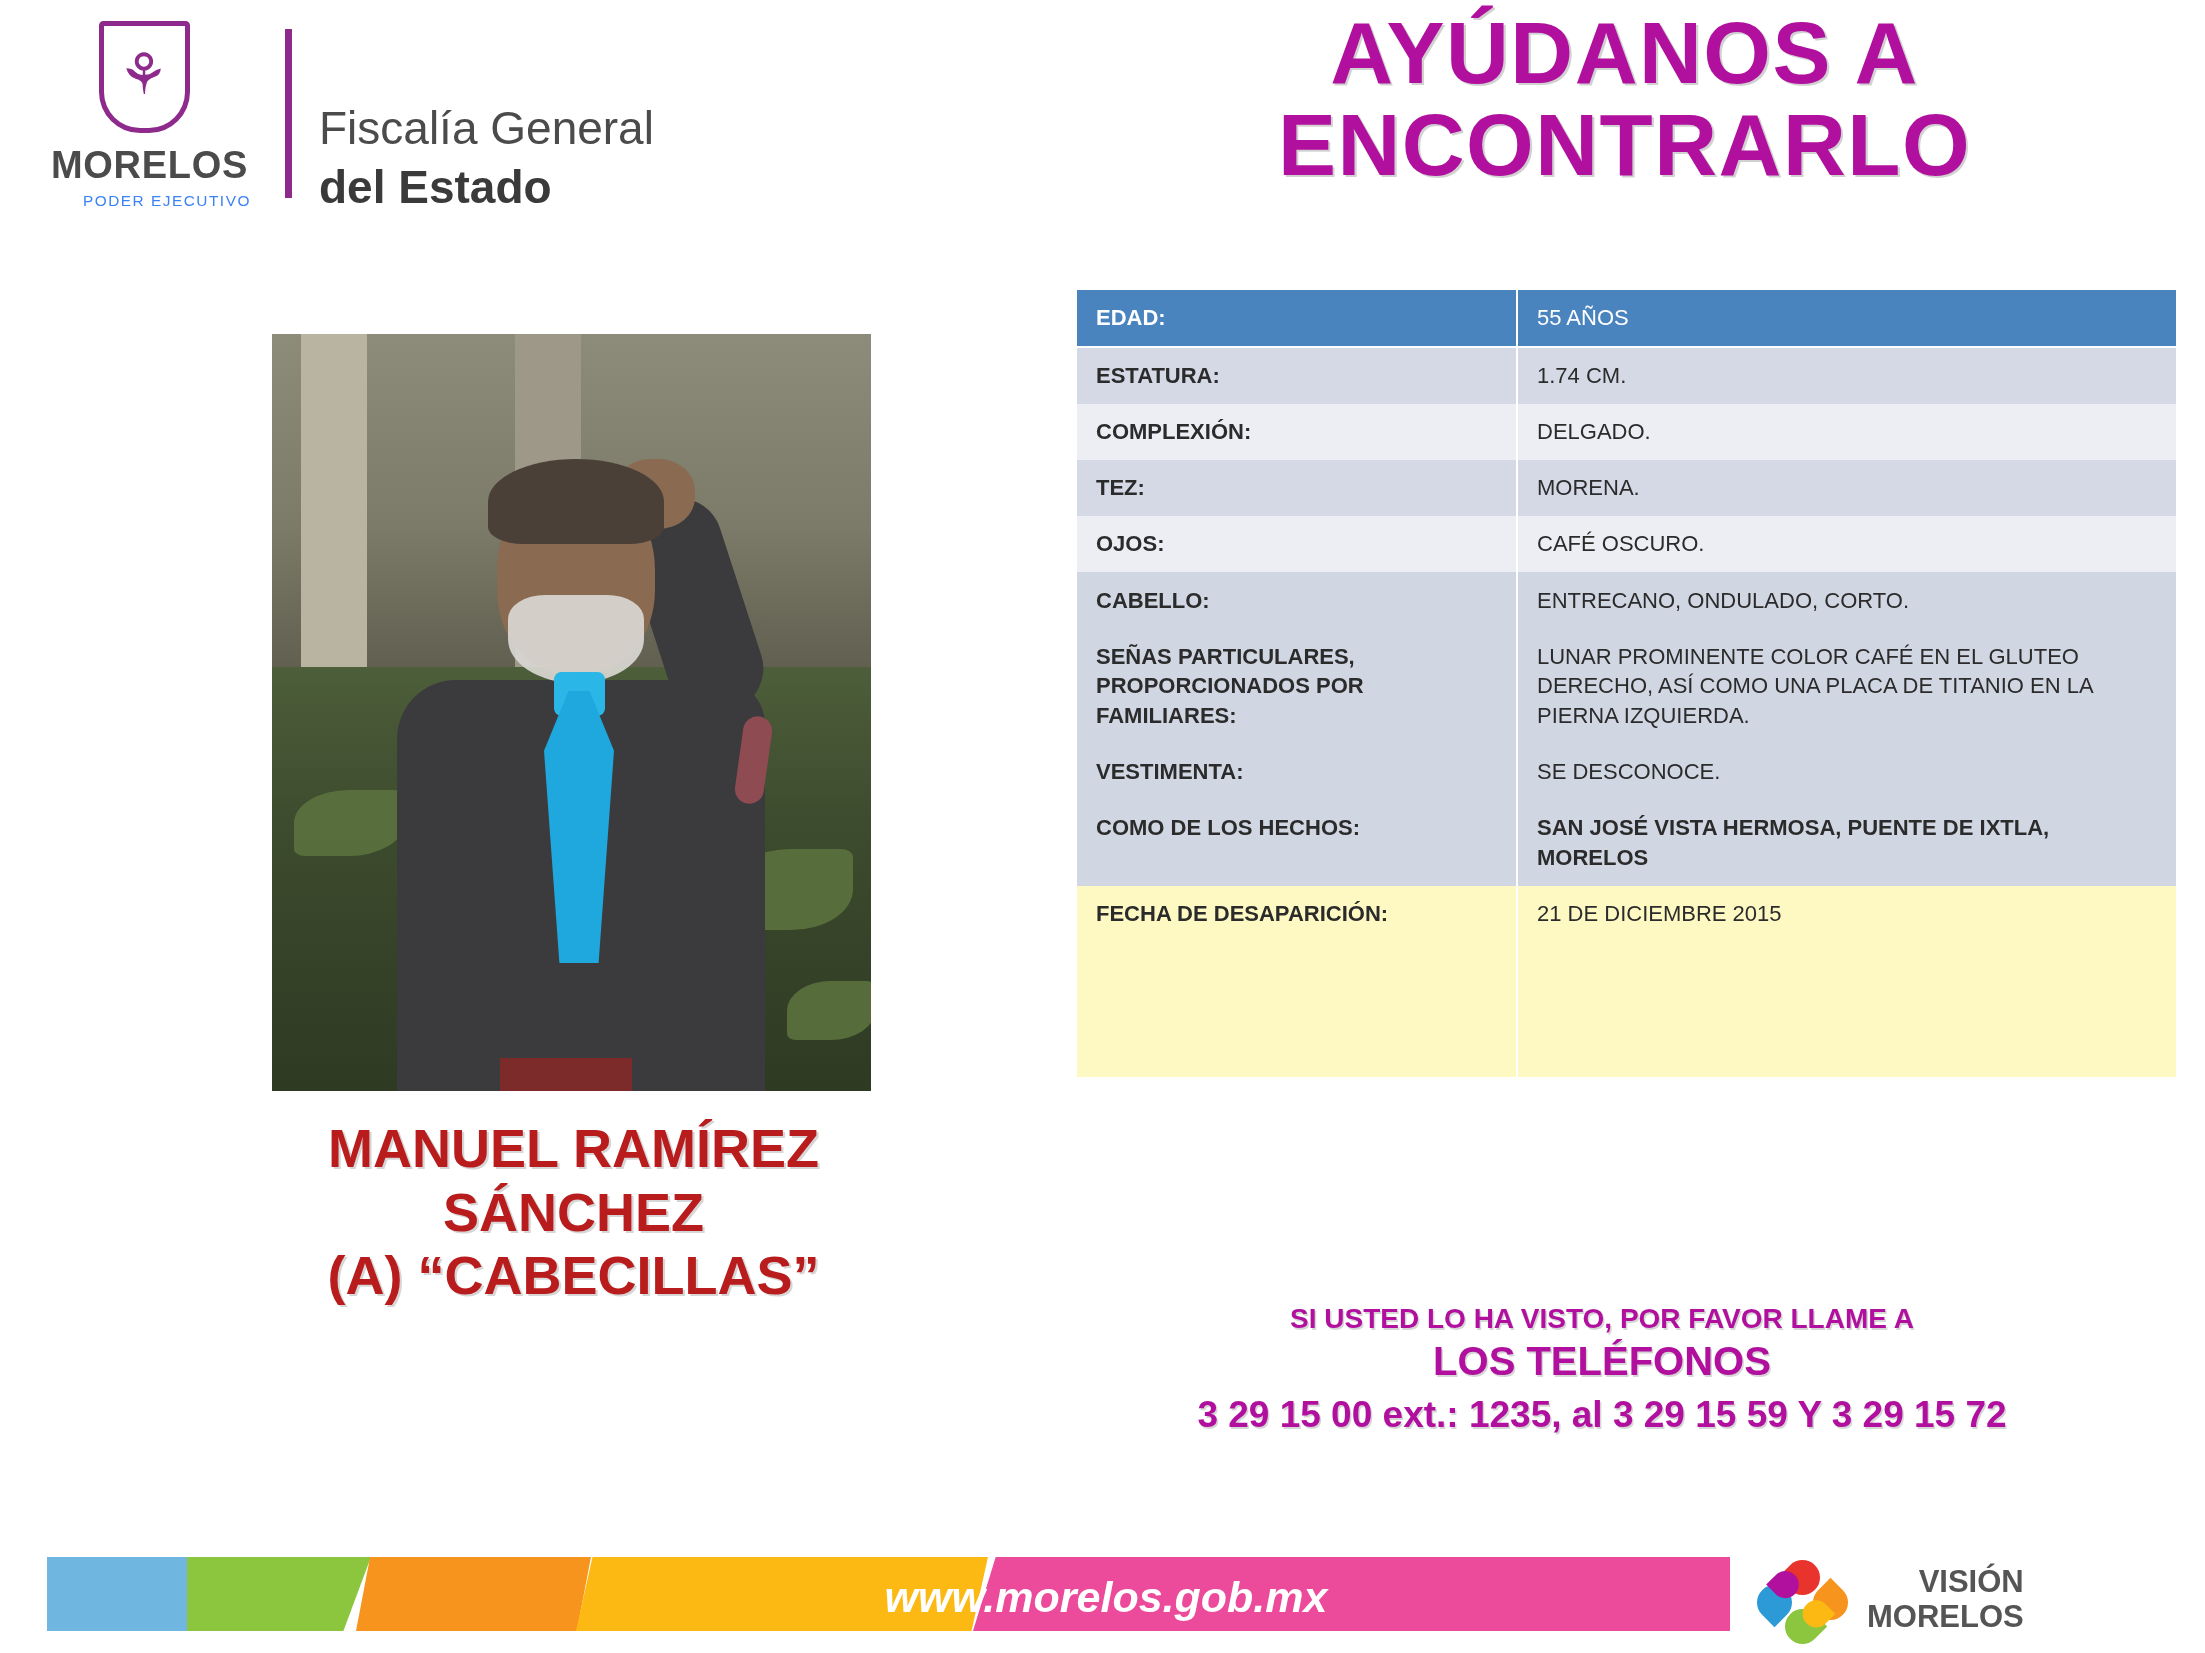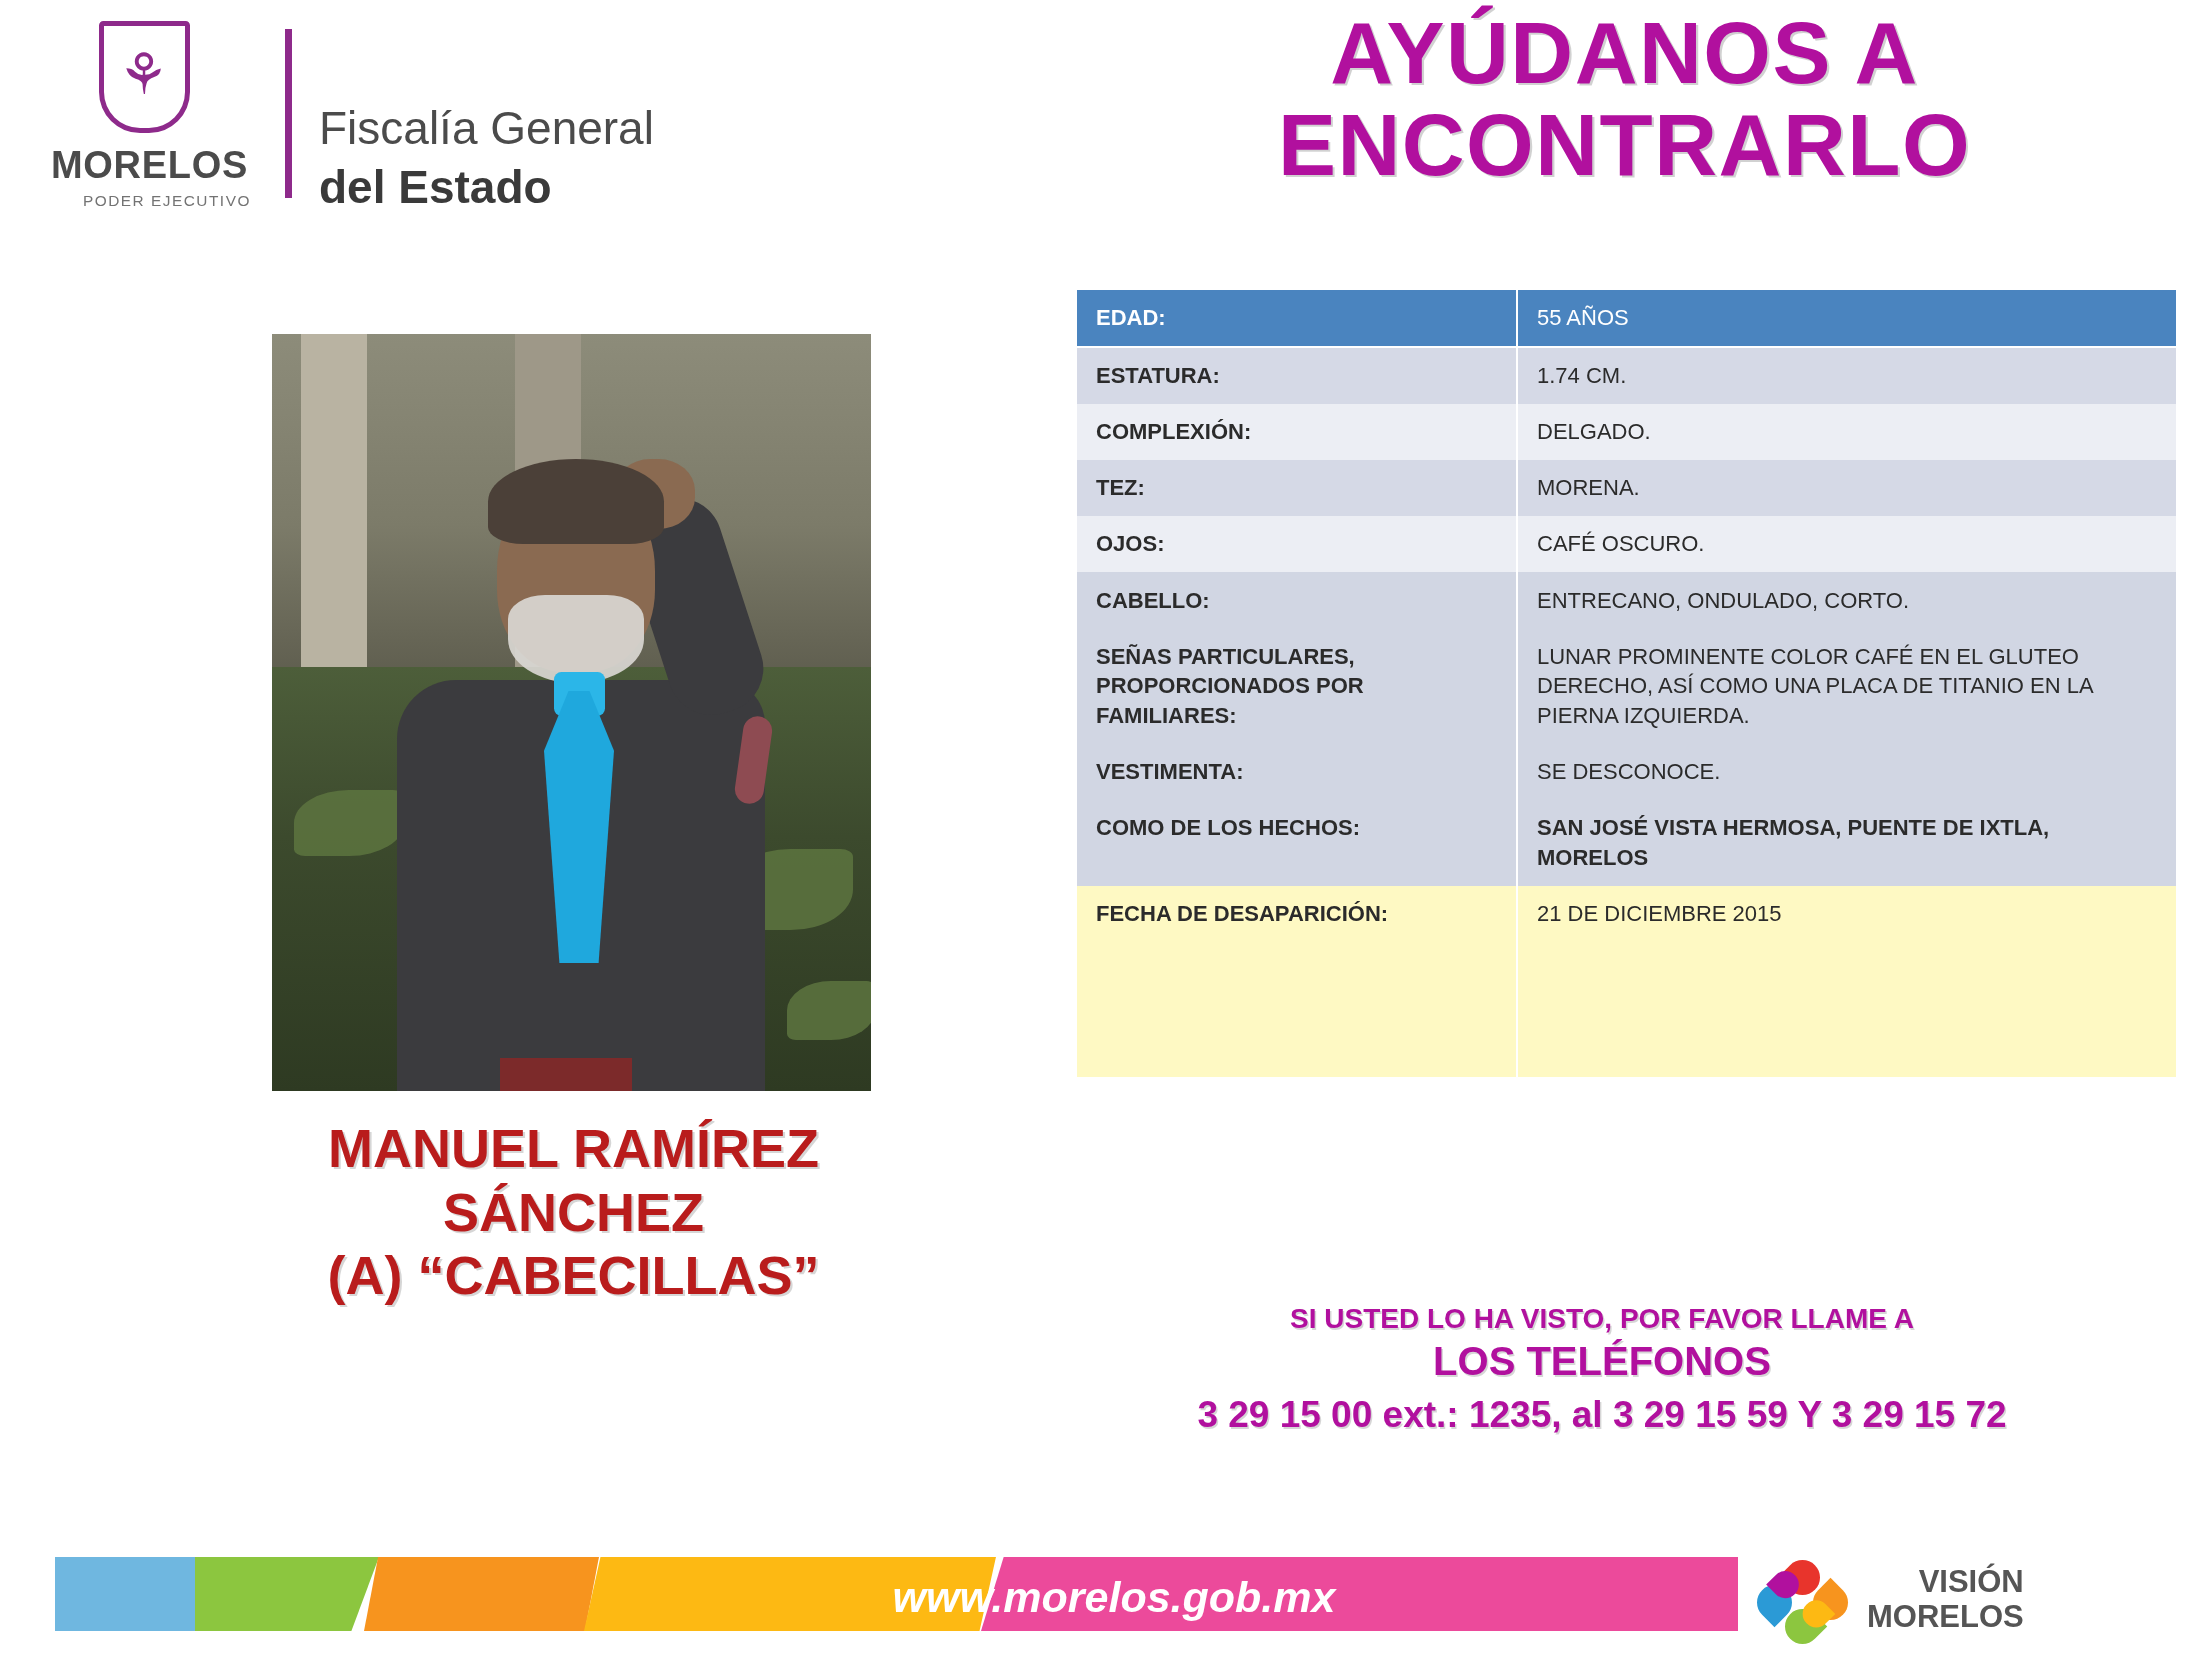--- a/index.html
+++ b/index.html
@@ -61,21 +61,21 @@
     color: #4b4b4b;
     font-family: "Liberation Sans", sans-serif;
   }
   #morelos-sub {
     position: absolute;
     left: 54px;
     top: 179px;
     width: 206px;
     font-size: 15.4px;
     letter-spacing: 1.5px;
-    color: #737373;
+    color: #3b82f6;
   }
   #logo-divider {
     position: absolute;
     left: 256px;
     top: 16px;
     width: 6.6px;
     height: 169px;
     background: #8e2a8b;
   }
   #fiscalia-1 {
@@ -295,21 +295,21 @@
     line-height: 1.25;
     text-shadow: 1.5px 1.5px 0 rgba(0,0,0,0.16);
   }
   #callout .l1 { font-size: 28px; }
   #callout .l2 { font-size: 40px; }
   #callout .l3 { font-size: 37px; margin-top: 5.9px; }
 
   
   #footer {
     position: absolute;
-    left: 11px;
+    left: 3px;
     top: 1551px;
     width: 1962px;
     height: 103px;
   }
   #footer-bar {
     position: absolute;
     left: 44px;
     top: 5.9px;
     width: 1683px;
     height: 74px;

